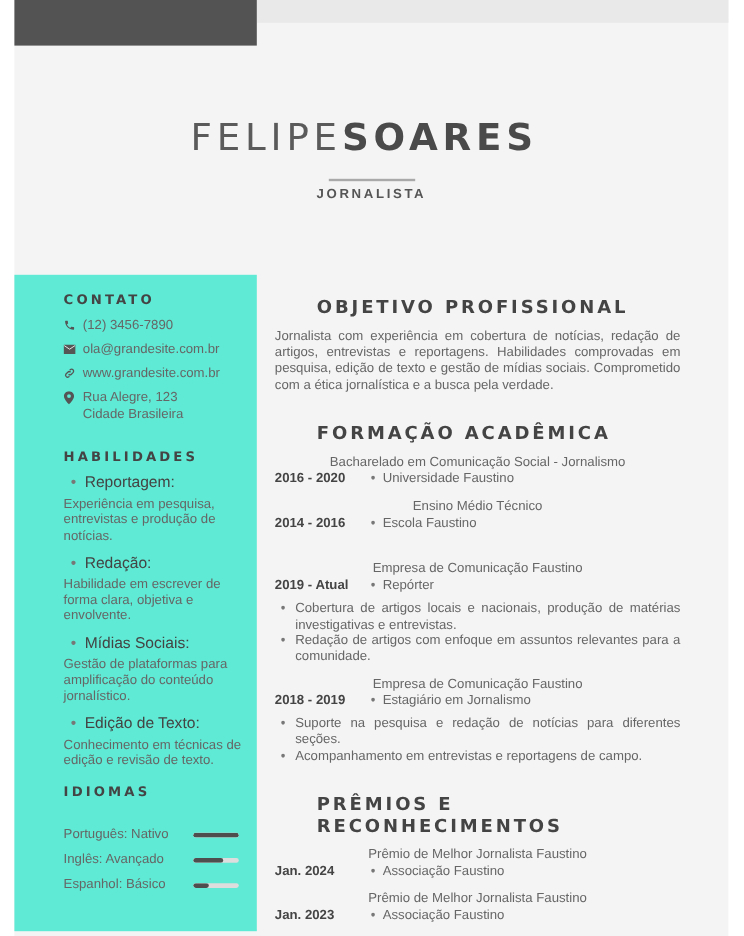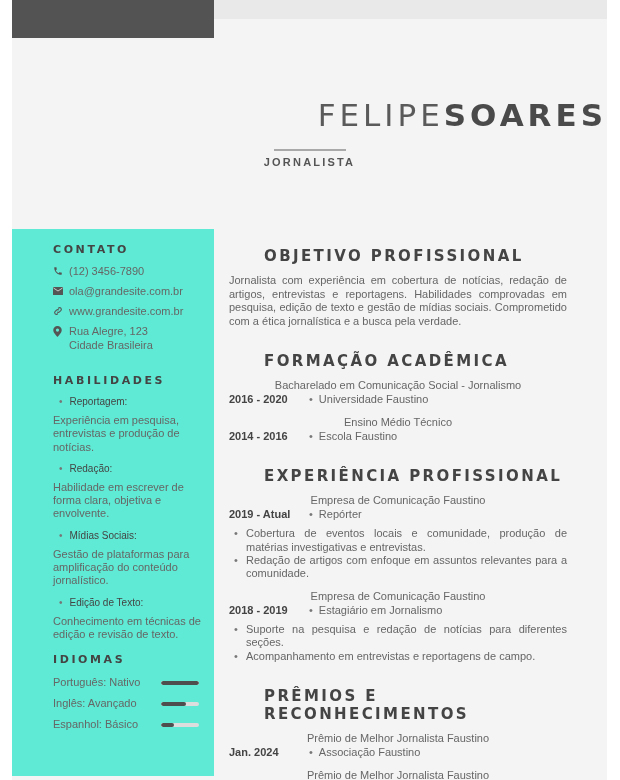--- a/index.html
+++ b/index.html
@@ -21,21 +21,20 @@
   .dark-block {
     position: absolute; left: 12px; top: 0; width: 202px; height: 38px;
     background: #535353;
   }
   .header {
     position: absolute; left: 12px; top: 90px; width: 595px; text-align: center;
   }
   .name {
     font-size: 34px; letter-spacing: 3px; color: #555; line-height: 48px;
     margin-left: -12px;
-    text-align: right;
   }
   .name .first { font-weight: 300; font-family: "DejaVu Sans", sans-serif; font-size: 31px; letter-spacing: 4px; font-weight: normal; color:#5a5a5a;}
   .name .last { font-weight: bold; letter-spacing: 4px; color: #4a4a4a; font-family: "DejaVu Sans", sans-serif; font-size: 31px;}
   .title-rule {
     width: 72px; height: 2px; background: #a9a9a9; margin: 10px auto 0; position: relative; left: 0px;
   }
   .job-title {
     font-weight: bold; font-size: 11px; letter-spacing: 2.2px; color: #555;
     margin-top: 5px; margin-left: 0px;
   }
@@ -48,21 +47,21 @@
     font-weight: bold; font-size: 11px; letter-spacing: 2.6px; color: #444;
     font-family: "DejaVu Sans", sans-serif;
   }
   .contact-row {
     display: flex; align-items: flex-start; font-size: 11px; color: #666;
     margin-top: 6px; line-height: 14px;
   }
   .contact-row .ico { width: 16px; flex: none; display: flex; align-items: center; justify-content: flex-start; height: 14px;}
   .contact-row svg { display:block; }
   .skills-h { margin-top: 22px; }
-  .skill-label { font-size: 10px; color: #444; margin-top: 8px; padding-left: 6px; line-height: 14px;}
+  .skill-label { font-size: 13px; color: #444; margin-top: 8px; padding-left: 6px; line-height: 14px;}
   .skill-label .dot { display:inline-block; margin-right: 7px; color:#777; }
   .skill-desc { font-size: 11px; color: #666; line-height: 13.3px; margin-top: 5px; }
   .lang-h { margin-top: 12px; }
   .lang-row { display: flex; align-items: center; justify-content: space-between; margin-top: 8px; font-size: 11px; color:#666; line-height: 13px;}
   .bar { width: 38px; height: 4px; border-radius: 3px; background: #dddddd; position: relative; overflow: hidden; margin-right: 4px;}
   .bar .fill { position:absolute; left:0; top:0; bottom:0; background:#4e4e4e; border-radius:3px; }
 
   .main { position: absolute; left: 229px; top: 247px; width: 338px; }
   .main .sec-h { font-size: 15px; letter-spacing: 2.4px; margin-left: 35px; }
   .para { font-size: 11px; line-height: 13.6px; color:#666; text-align: justify; margin-top: 6px; }
@@ -144,21 +143,21 @@
     <div>
       <div class="skill-label"><span class="dot">•</span><span>Mídias Sociais:</span></div>
       <div class="skill-desc">Gestão de plataformas para amplificação do conteúdo jornalístico.</div>
     </div>
     <div>
       <div class="skill-label"><span class="dot">•</span><span>Edição de Texto:</span></div>
       <div class="skill-desc">Conhecimento em técnicas de edição e revisão de texto.</div>
     </div>
 
     <div class="sec-h lang-h">IDIOMAS</div>
-    <div class="lang-row" style="margin-top:10px">
+    <div class="lang-row" style="margin-top:23px">
       <span>Português: Nativo</span>
       <span class="bar">
           <span class="fill" style="width:100%"></span>
         </span>
     </div>
     <div class="lang-row">
       <span>Inglês: Avançado</span>
       <span class="bar">
           <span class="fill" style="width:65%"></span>
         </span>
@@ -192,30 +191,29 @@
       <div class="e-title">Ensino Médio Técnico</div>
       <div class="e-meta">
           <span class="date">2014 - 2016</span>
           <span class="sep">•</span>
           <span>Escola Faustino</span>
         </div>
     </div>
   </div>
 
   <div class="sec">
-    <div class="sec-h">EXPERIÊNCIA PROFISSIONAL</div>
     <div class="entry" style="margin-top:8px">
       <div class="e-title">Empresa de Comunicação Faustino</div>
       <div class="e-meta">
           <span class="date">2019 - Atual</span>
           <span class="sep">•</span>
           <span>Repórter</span>
         </div>
       <ul class="bullets">
-        <li>Cobertura de eventos locais e comunidade, produção de matérias investigativas e entrevistas.</li>
+        <li>Cobertura de artigos locais e nacionais, produção de matérias investigativas e entrevistas.</li>
         <li>Redação de artigos com enfoque em assuntos relevantes para a comunidade.</li>
       </ul>
     </div>
     <div class="entry" style="margin-top:9px">
       <div class="e-title">Empresa de Comunicação Faustino</div>
       <div class="e-meta">
           <span class="date">2018 - 2019</span>
           <span class="sep">•</span>
           <span>Estagiário em Jornalismo</span>
         </div>

